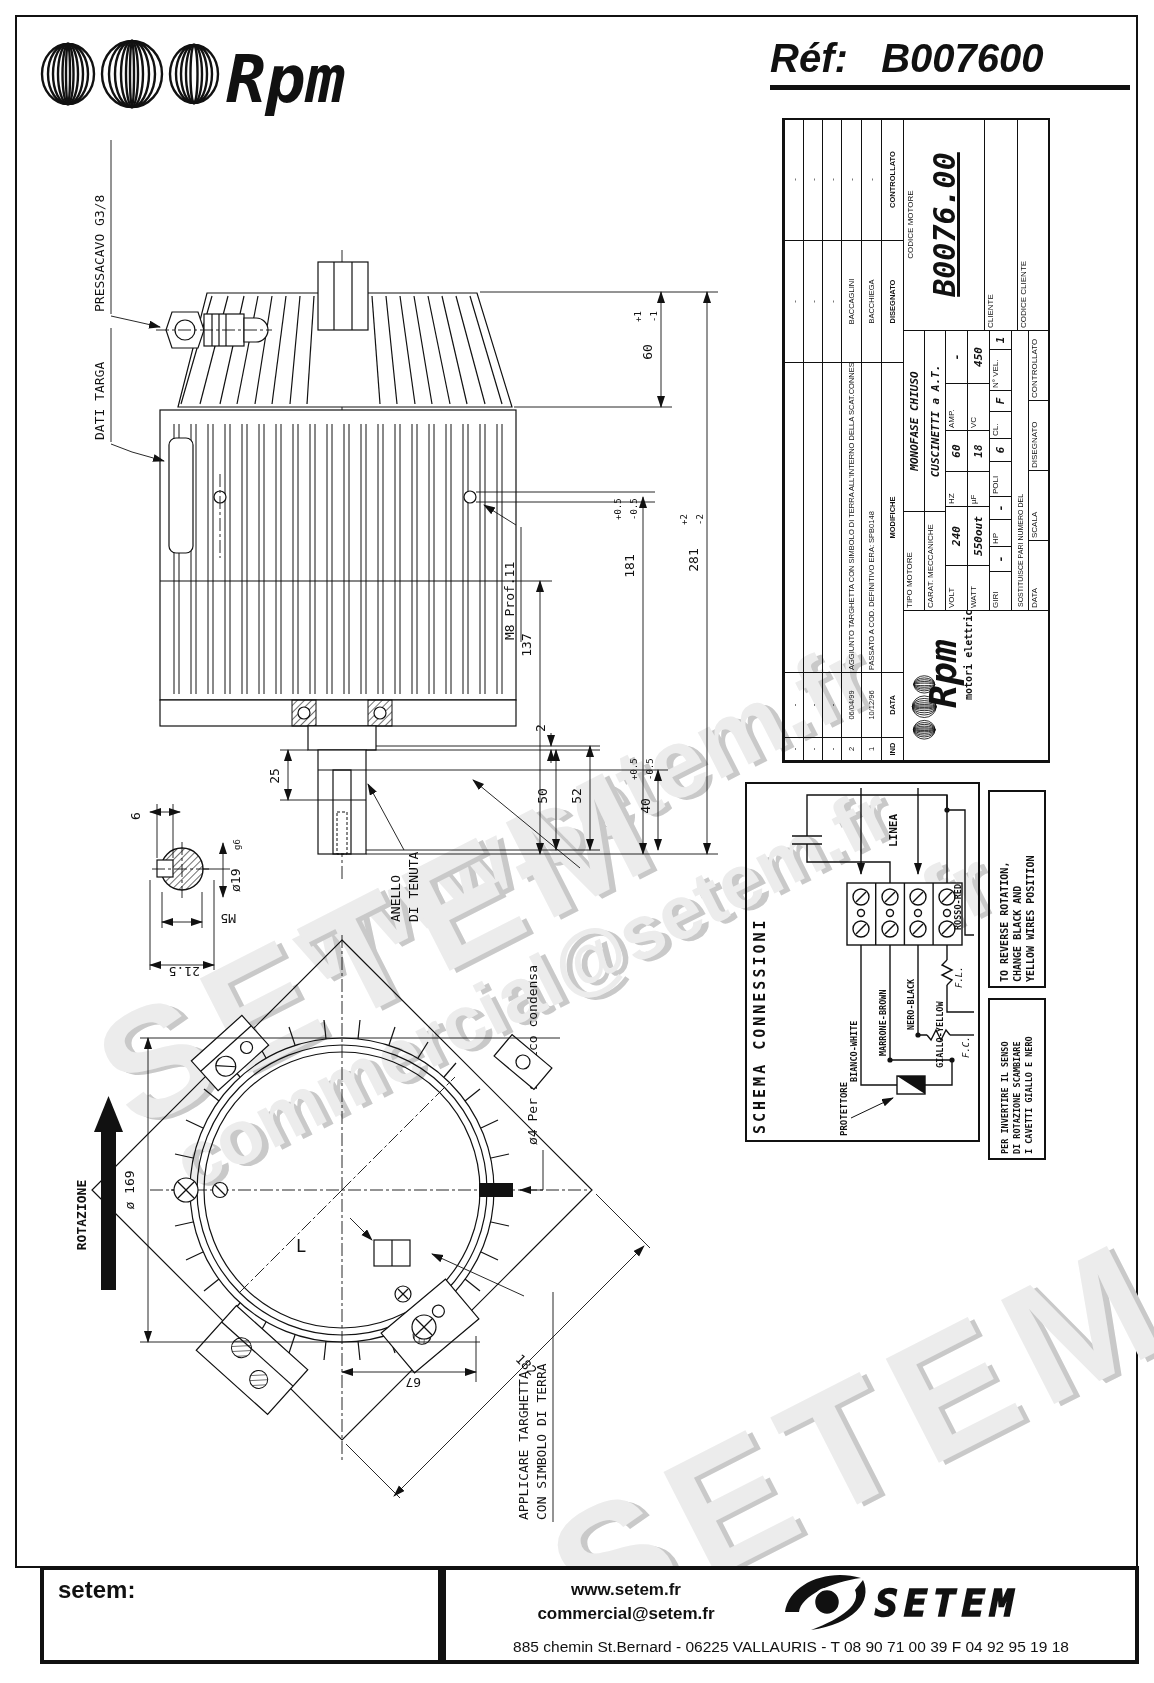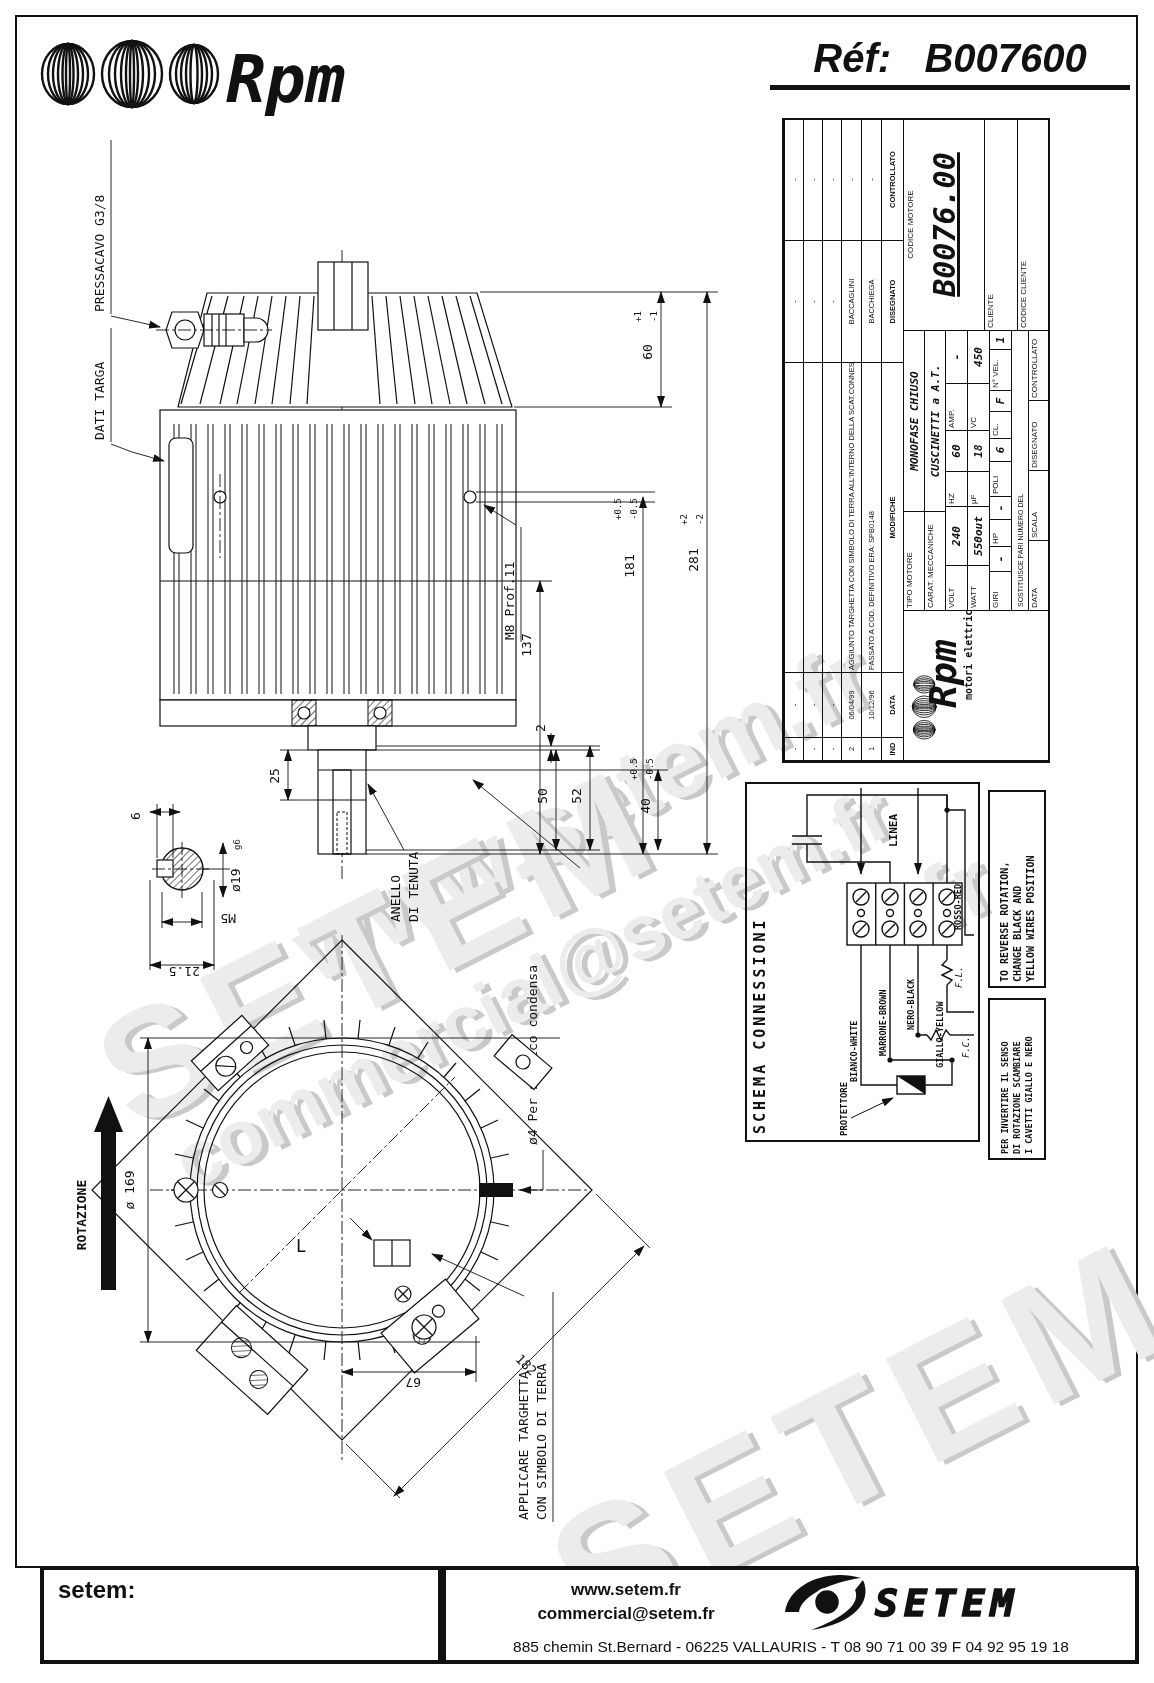--- a/index.html
+++ b/index.html
@@ -2,21 +2,21 @@
 <html><head>
 <meta charset="utf-8">
 <style>
   html,body{margin:0;padding:0;background:#fff;}
   body{width:1154px;height:1683px;position:relative;font-family:"Liberation Sans",sans-serif;color:#111;overflow:hidden;}
   .frame{position:absolute;left:15px;top:15px;width:1119px;height:1549px;border:2.5px solid #111;}
   
   .wm{position:absolute;z-index:1;font-family:"Liberation Sans",sans-serif;font-weight:bold;color:#ececec;text-shadow:5px 5px 0 #c9c9c9;white-space:nowrap;transform-origin:0 0;pointer-events:none;}
   
   .hdr-logo{position:absolute;left:28px;top:26px;z-index:3;}
-  .ref{position:absolute;left:770px;top:36px;width:360px;z-index:3;font-style:italic;font-weight:bold;font-size:40px;border-bottom:5px solid #111;text-align:center;padding-bottom:4px;}
+  .ref{position:absolute;left:770px;top:36px;width:360px;z-index:3;font-style:italic;font-weight:bold;font-size:40px;border-bottom:5px solid #111;text-align:left;padding-bottom:4px;}
   
   .rot{position:absolute;transform-origin:0 0;transform:rotate(-90deg);z-index:3;}
   
   .tb{width:645px;height:268px;border:2px solid #111;position:relative;box-sizing:border-box;background:transparent;font-size:8px;}
   .tb .c{position:absolute;border:1px solid #111;box-sizing:border-box;overflow:hidden;}
   .tb .lbl{font-size:8px;padding:1px 2px;}
   .tb .ctr{display:flex;align-items:center;justify-content:center;text-align:center;}
   .tb .val{font-family:"DejaVu Sans Mono",monospace;font-style:italic;font-weight:bold;font-size:11px;}
   .modcell{display:flex;align-items:center;padding:0 2px;font-size:7.5px;white-space:nowrap;}
   

